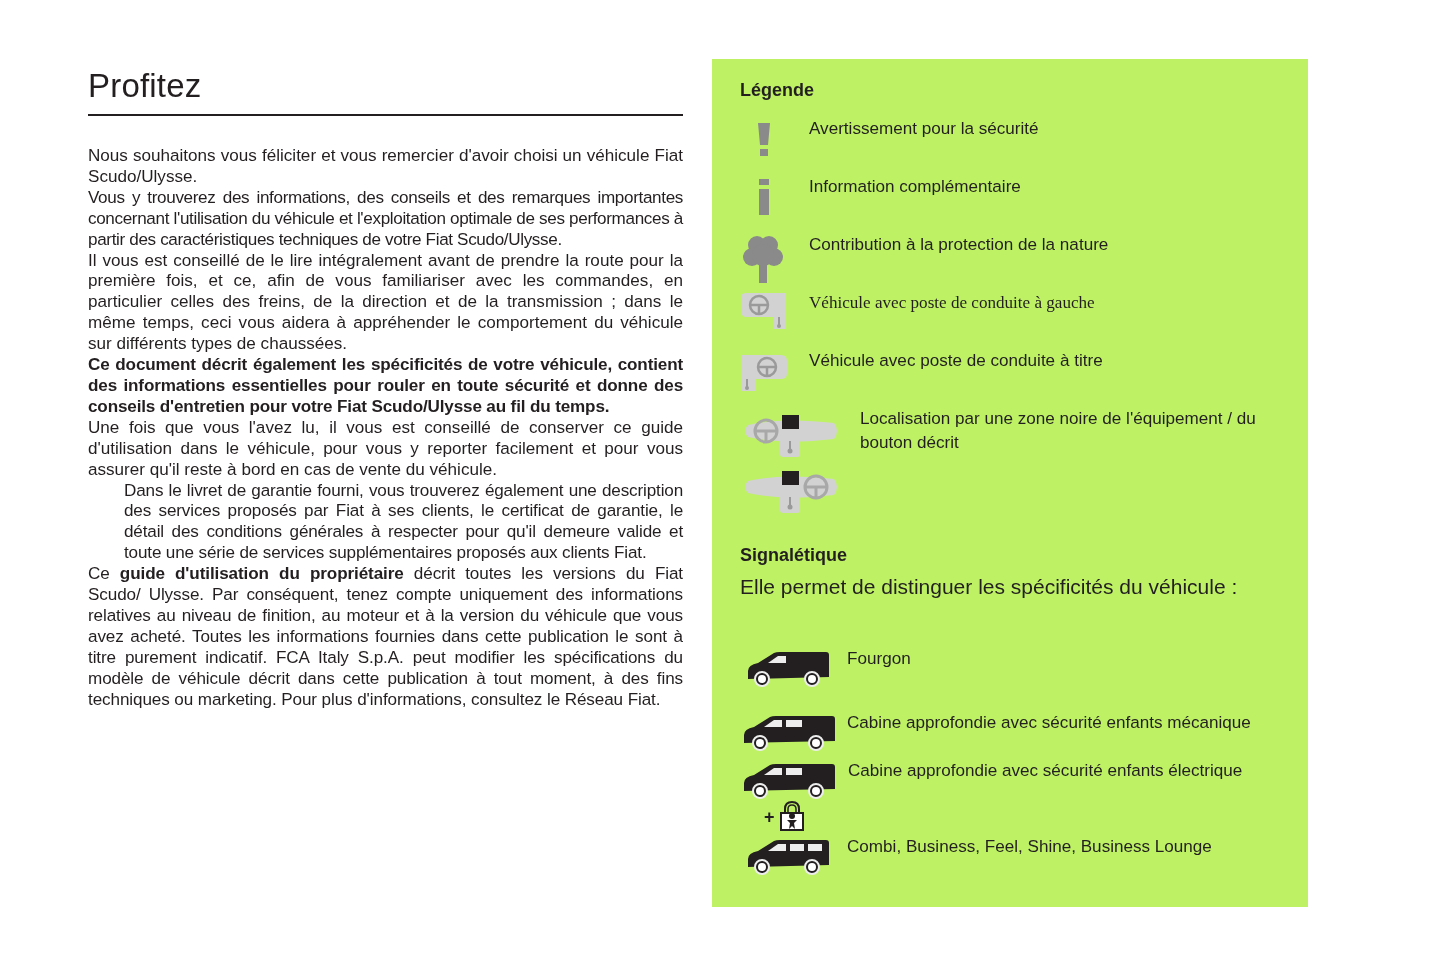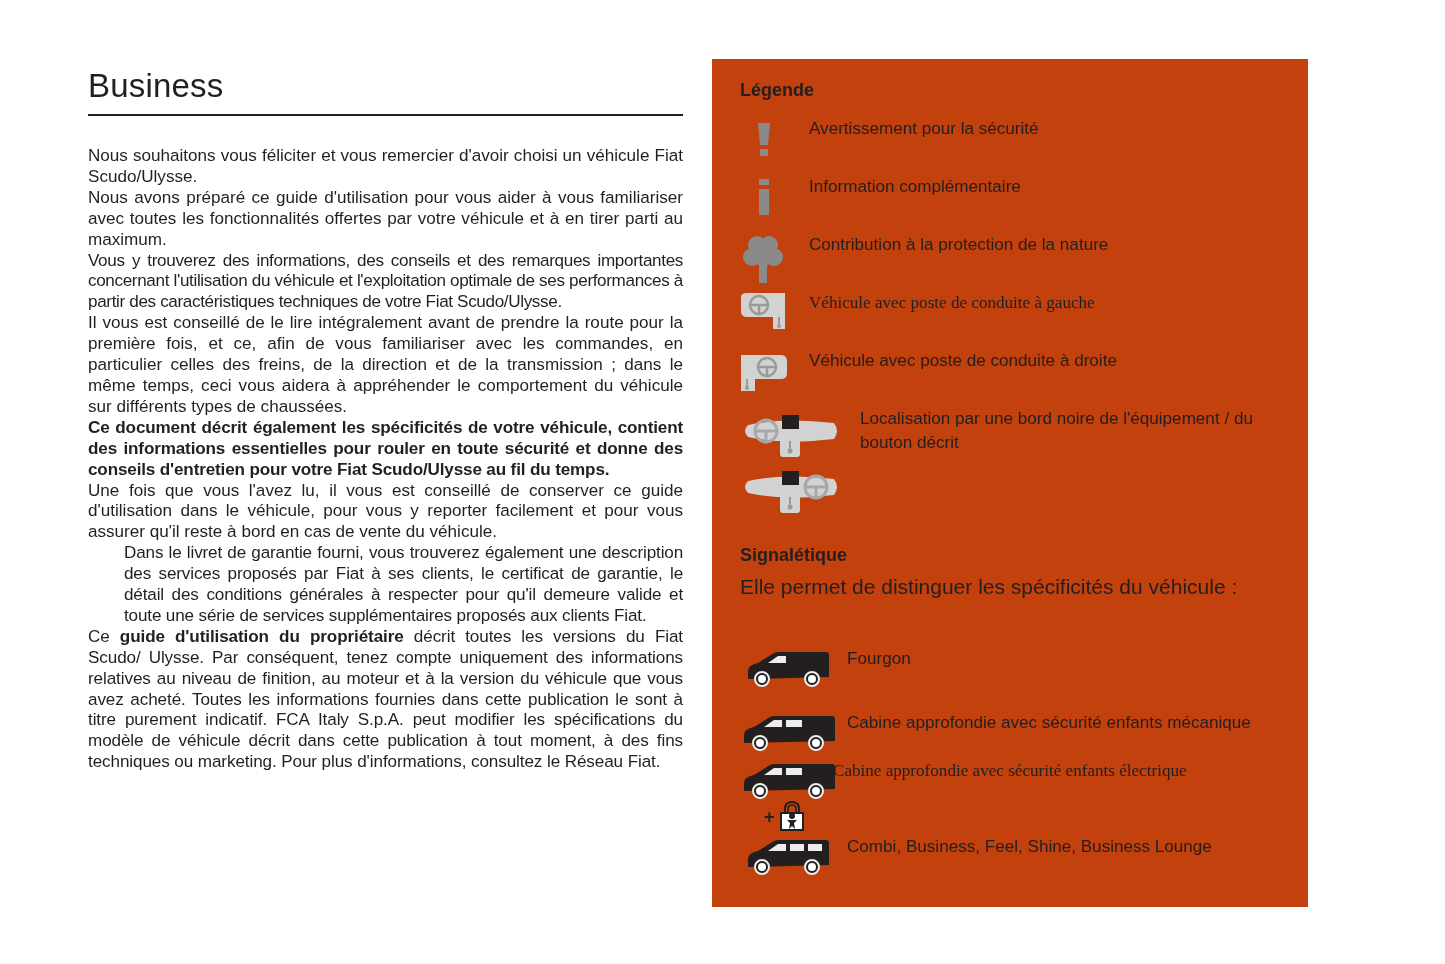--- a/index.html
+++ b/index.html
@@ -5,37 +5,36 @@
     html, body { margin: 0; padding: 0; background: #ffffff; }
     body { width: 1445px; height: 964px; position: relative; overflow: hidden;
            font-family: "Liberation Sans", sans-serif; color: #231f20; }
     .left { position: absolute; left: 88px; top: 64px; width: 595px; }
     .title { font-size: 33px; font-weight: normal; margin: 0; line-height: 44px; letter-spacing: 0.2px; }
     .rule { height: 2px; background: #231f20; margin-top: 6px; }
     .body-text { margin-top: 30px; font-size: 17.1px; line-height: 20.9px; text-align: justify; }
     .body-text p { margin: 0; }
     .body-text b { font-weight: bold; }
 
-    .panel { position: absolute; left: 712px; top: 59px; width: 596px; height: 848px; background: #c2410c; }
+    .panel { position: absolute; left: 712px; top: 59px; width: 596px; height: 848px; background: #bef264; }
     .h2 { position: absolute; font-size: 18px; font-weight: bold; margin: 0; }
     .legend-row { position: absolute; left: 0; width: 596px; }
     .legend-row .icon { position: absolute; }
     .legend-row .label { position: absolute; font-size: 17.1px; line-height: 24px; }
     .sub { position: absolute; left: 28px; top: 516px; font-size: 21px; }
     .van-row .label { font-size: 17.1px; }
   </style>
 </head>
 <body>
 
 <div class="left">
-  <h1 class="title">Business</h1>
+  <h1 class="title">Profitez</h1>
   <div class="rule"></div>
   <div class="body-text">
     <p>Nous souhaitons vous féliciter et vous remercier d'avoir choisi un véhicule Fiat Scudo/Ulysse.</p>
-    <p>Nous avons préparé ce guide d'utilisation pour vous aider à vous familiariser avec toutes les fonctionnalités offertes par votre véhicule et à en tirer parti au maximum.</p>
     <p style="letter-spacing:-0.35px;">Vous y trouverez des informations, des conseils et des remarques importantes concernant l'utilisation du véhicule et l'exploitation optimale de ses performances à partir des caractéristiques techniques de votre Fiat Scudo/Ulysse.</p>
     <p>Il vous est conseillé de le lire intégralement avant de prendre la route pour la première fois, et ce, afin de vous familiariser avec les commandes, en particulier celles des freins, de la direction et de la transmission ; dans le même temps, ceci vous aidera à appréhender le comportement du véhicule sur différents types de chaussées.</p>
     <p style="letter-spacing:-0.15px;font-weight:bold;">Ce document décrit également les spécificités de votre véhicule, contient des informations essentielles pour rouler en toute sécurité et donne des conseils d'entretien pour votre Fiat Scudo/Ulysse au fil du temps.</p>
     <p>Une fois que vous l'avez lu, il vous est conseillé de conserver ce guide d'utilisation dans le véhicule, pour vous y reporter facilement et pour vous assurer qu'il reste à bord en cas de vente du véhicule.</p>
     <p style="letter-spacing:-0.15px;margin-left:36px;">Dans le livret de garantie fourni, vous trouverez également une description des services proposés par Fiat à ses clients, le certificat de garantie, le détail des conditions générales à respecter pour qu'il demeure valide et toute une série de services supplémentaires proposés aux clients Fiat.</p>
     <p style="letter-spacing:-0.1px;">
       <span>Ce </span><b>guide d'utilisation du propriétaire</b><span> décrit toutes les versions du Fiat Scudo/ Ulysse. Par conséquent, tenez compte uniquement des informations relatives au niveau de finition, au moteur et à la version du véhicule que vous avez acheté. Toutes les informations fournies dans cette publication le sont à titre purement indicatif. FCA Italy S.p.A. peut modifier les spécifications du modèle de véhicule décrit dans cette publication à tout moment, à des fins techniques ou marketing. Pour plus d'informations, consultez le Réseau Fiat.</span>
     </p>
   </div>
 </div>
@@ -83,21 +82,21 @@
   </div>
 
   <div class="legend-row" style="top:290px;">
     <svg class="icon" style="left:27px; top:4px;" width="50" height="40" viewBox="0 0 50 40">
       <path d="M2,2 L42,2 Q48,2 48,8 L48,20 Q48,26 42,26 L16,26 L16,38 L2,38 Z" fill="#d2d2d2"></path>
       <circle cx="28" cy="14" r="9" fill="none" stroke="#9a9a9a" stroke-width="2.5"></circle>
       <path d="M19,14 L37,14 M28,14 L28,23" stroke="#9a9a9a" stroke-width="2.5"></path>
       <rect x="7" y="26" width="2" height="8" fill="#9a9a9a"></rect>
       <circle cx="8" cy="35" r="2" fill="#9a9a9a"></circle>
     </svg>
-    <span class="label" style="left:97px; top:0;">Véhicule avec poste de conduite à droite</span>
+    <span class="label" style="left:97px; top:0;">Véhicule avec poste de conduite à titre</span>
   </div>
 
   <div class="legend-row" style="top:348px;">
     <svg class="icon" style="left:30px; top:6px;" width="98" height="44" viewBox="0 0 98 44">
       <path d="M6,12 Q0,18 6,24 Q40,32 92,26 Q98,18 92,10 Q40,4 6,12 Z" fill="#d2d2d2"></path>
       <rect x="38" y="24" width="20" height="20" rx="3" fill="#d2d2d2"></rect>
       <circle cx="24" cy="18" r="11" fill="none" stroke="#a8a8a8" stroke-width="3"></circle>
       <path d="M13,18 L35,18 M24,18 L24,29" stroke="#a8a8a8" stroke-width="3"></path>
       <rect x="40" y="2" width="17" height="14" fill="#231f20"></rect>
       <rect x="47" y="28" width="2" height="9" fill="#9a9a9a"></rect>
@@ -105,21 +104,21 @@
     </svg>
     <svg class="icon" style="left:30px; top:62px;" width="98" height="44" viewBox="0 0 98 44">
       <path d="M6,12 Q0,18 6,24 Q40,32 92,26 Q98,18 92,10 Q40,4 6,12 Z" fill="#d2d2d2"></path>
       <rect x="38" y="24" width="20" height="20" rx="3" fill="#d2d2d2"></rect>
       <circle cx="74" cy="18" r="11" fill="none" stroke="#a8a8a8" stroke-width="3"></circle>
       <path d="M63,18 L85,18 M74,18 L74,29" stroke="#a8a8a8" stroke-width="3"></path>
       <rect x="40" y="2" width="17" height="14" fill="#231f20"></rect>
       <rect x="47" y="28" width="2" height="9" fill="#9a9a9a"></rect>
       <circle cx="48" cy="38" r="2.5" fill="#9a9a9a"></circle>
     </svg>
-    <span class="label" style="left:148px; top:0; width:410px;">Localisation par une bord noire de l'équipement / du bouton décrit</span>
+    <span class="label" style="left:148px; top:0; width:410px;">Localisation par une zone noire de l'équipement / du bouton décrit</span>
   </div>
 
   <h2 class="h2" style="left:28px; top:486px;">Signalétique</h2>
   <div class="sub">Elle permet de distinguer les spécificités du véhicule :</div>
 
   <div class="legend-row van-row" style="top:586px;">
     <svg class="icon" style="left:34px; top:4px;" width="86" height="40" viewBox="0 0 86 40">
       <path d="M2,22 Q2,16 12,14 L28,4 Q30,3 34,3 L80,3 Q83,3 83,6 L83,28 L2,30 Z" fill="#231f20"></path>
       <path d="M22,14 L32,7 L40,7 L40,14 Z" fill="#ededed"></path>
       <circle cx="16" cy="30" r="7" fill="#231f20" stroke="#ededed" stroke-width="2"></circle>
@@ -146,21 +145,21 @@
   <div class="legend-row van-row" style="top:700px;">
     <svg class="icon" style="left:30px; top:2px;" width="96" height="40" viewBox="0 0 96 40">
       <path d="M2,22 Q2,16 12,14 L28,4 Q30,3 34,3 L90,3 Q93,3 93,6 L93,28 L2,30 Z" fill="#231f20"></path>
       <path d="M22,14 L32,7 L40,7 L40,14 Z" fill="#ededed"></path>
       <rect x="44" y="7" width="16" height="7" fill="#ededed"></rect>
       <circle cx="18" cy="30" r="7" fill="#231f20" stroke="#ededed" stroke-width="2"></circle>
       <circle cx="18" cy="30" r="4" fill="#ffffff"></circle>
       <circle cx="74" cy="30" r="7" fill="#231f20" stroke="#ededed" stroke-width="2"></circle>
       <circle cx="74" cy="30" r="4" fill="#ffffff"></circle>
     </svg>
-    <span class="label" style="left:121px; top:0;font-family:Liberation Serif, serif;">Cabine approfondie avec sécurité enfants électrique</span>
+    <span class="label" style="left:136px; top:0;">Cabine approfondie avec sécurité enfants électrique</span>
     <div style="position:absolute; left:52px; top:42px; height:32px;">
       <span style="position:absolute; left:0; top:6px; font-weight:bold; font-size:18px;">+</span>
       <svg style="position:absolute; left:16px; top:0;" width="24" height="30" viewBox="0 0 24 30">
         <path d="M5,12 L5,8 Q5,1 12,1 Q19,1 19,8 L19,12" fill="none" stroke="#231f20" stroke-width="2"></path>
         <path d="M8,12 L8,8 Q8,4 12,4 Q16,4 16,8 L16,12" fill="none" stroke="#231f20" stroke-width="1.5"></path>
         <rect x="1" y="12" width="22" height="17" fill="#ffffff" stroke="#231f20" stroke-width="2"></rect>
         <circle cx="12" cy="15" r="3" fill="#231f20"></circle>
         <path d="M7,19 L17,19 L14,22 L15,28 L12,25 L9,28 L10,22 Z" fill="#231f20"></path>
       </svg>
     </div>

